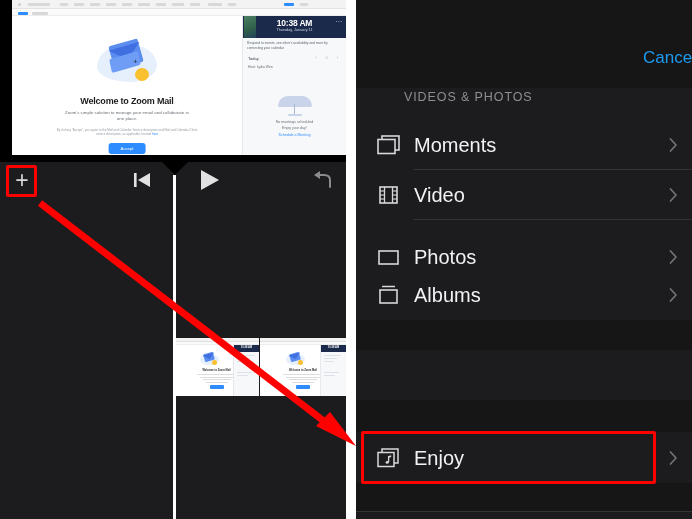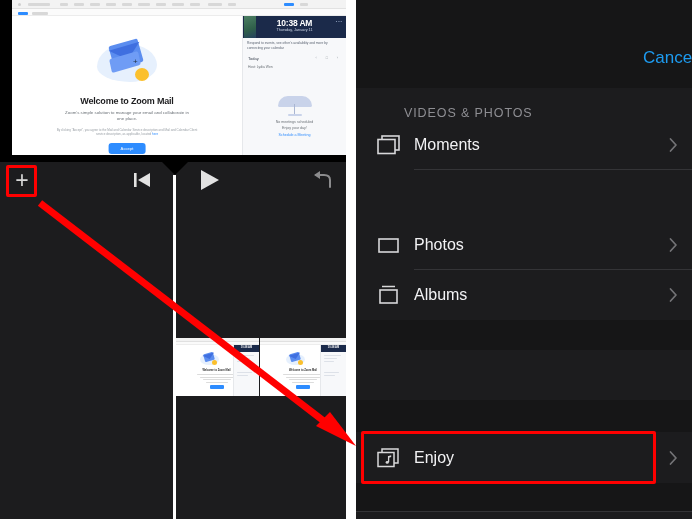--- a/index.html
+++ b/index.html
@@ -456,21 +456,21 @@
   .row-icon {
     position: absolute;
     left: 20px; top: 50%;
     transform: translateY(-50%);
     width: 26px; height: 24px;
   }
   .row-label {
     position: absolute;
     left: 58px; top: 50%;
     transform: translateY(-50%);
-    font-size: 16px;
+    font-size: 20px;
     color: #f2f2f4;
   }
   .row-chev {
     position: absolute;
     right: 14px; top: 50%;
     transform: translateY(-50%);
     width: 9px; height: 15px;
   }
   .row-sep {
     position: absolute;
@@ -671,40 +671,62 @@
   <div class="add-hl"></div>
 
   <div id="divider"></div>
 
   <div id="right-panel">
 
     <div class="rp-header">
       <div class="cancel-btn">Cancel</div>
     </div>
 
-    <div class="section-head" style="top:106px">VIDEOS &amp; PHOTOS</div>
+    <div class="section-head" style="top:90px">VIDEOS &amp; PHOTOS</div>
 
     <div class="row" style="top:120px">
       <div class="row-icon">
         <svg width="26" height="24" viewBox="0 0 26 24">
           <rect x="6" y="3" width="17" height="14" fill="none" stroke="#d8d8da" stroke-width="1.6"></rect>
           <rect x="2" y="6.5" width="17" height="14" fill="#1c1c1e" stroke="#d8d8da" stroke-width="1.6"></rect>
         </svg>
       </div>
       <div class="row-label">Moments</div>
       <div class="row-chev">
         <svg width="9" height="15" viewBox="0 0 9 15">
           <polyline points="1.5,1.5 7,7.5 1.5,13.5" fill="none" stroke="#737376" stroke-width="1.7" stroke-linecap="round" stroke-linejoin="round"></polyline>
         </svg>
       </div>
       <div class="row-sep" style="bottom:0"></div>
     </div>
 
-
-    <div class="row" style="top:220px">
+    <div class="row" style="top:170px">
+      <div class="row-icon">
+        <svg width="26" height="24" viewBox="0 0 26 24">
+          <rect x="4" y="4" width="17" height="16" fill="none" stroke="#d8d8da" stroke-width="1.6"></rect>
+          <line x1="8.5" y1="4" x2="8.5" y2="20" stroke="#d8d8da" stroke-width="1.3"></line>
+          <line x1="16.5" y1="4" x2="16.5" y2="20" stroke="#d8d8da" stroke-width="1.3"></line>
+          <line x1="4" y1="8" x2="8.5" y2="8" stroke="#d8d8da" stroke-width="1.1"></line>
+          <line x1="4" y1="12" x2="8.5" y2="12" stroke="#d8d8da" stroke-width="1.1"></line>
+          <line x1="4" y1="16" x2="8.5" y2="16" stroke="#d8d8da" stroke-width="1.1"></line>
+          <line x1="16.5" y1="8" x2="21" y2="8" stroke="#d8d8da" stroke-width="1.1"></line>
+          <line x1="16.5" y1="12" x2="21" y2="12" stroke="#d8d8da" stroke-width="1.1"></line>
+          <line x1="16.5" y1="16" x2="21" y2="16" stroke="#d8d8da" stroke-width="1.1"></line>
+        </svg>
+      </div>
+      <div class="row-label">Video</div>
+      <div class="row-chev">
+        <svg width="9" height="15" viewBox="0 0 9 15">
+          <polyline points="1.5,1.5 7,7.5 1.5,13.5" fill="none" stroke="#737376" stroke-width="1.7" stroke-linecap="round" stroke-linejoin="round"></polyline>
+        </svg>
+      </div>
+      <div class="row-sep" style="bottom:0"></div>
+    </div>
+
+    <div class="row" style="top:232px">
       <div class="row-icon">
         <svg width="26" height="24" viewBox="0 0 26 24">
           <rect x="3" y="6" width="19" height="13" fill="none" stroke="#d8d8da" stroke-width="1.6"></rect>
         </svg>
       </div>
       <div class="row-label">Photos</div>
       <div class="row-chev">
         <svg width="9" height="15" viewBox="0 0 9 15">
           <polyline points="1.5,1.5 7,7.5 1.5,13.5" fill="none" stroke="#737376" stroke-width="1.7" stroke-linecap="round" stroke-linejoin="round"></polyline>
         </svg>

